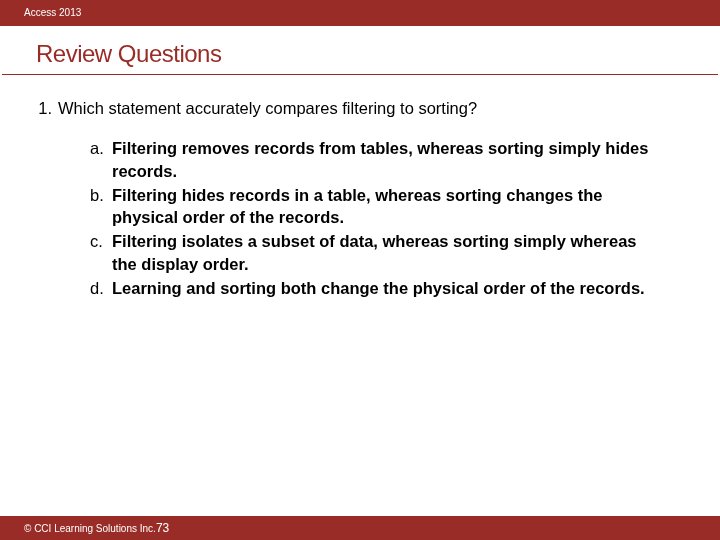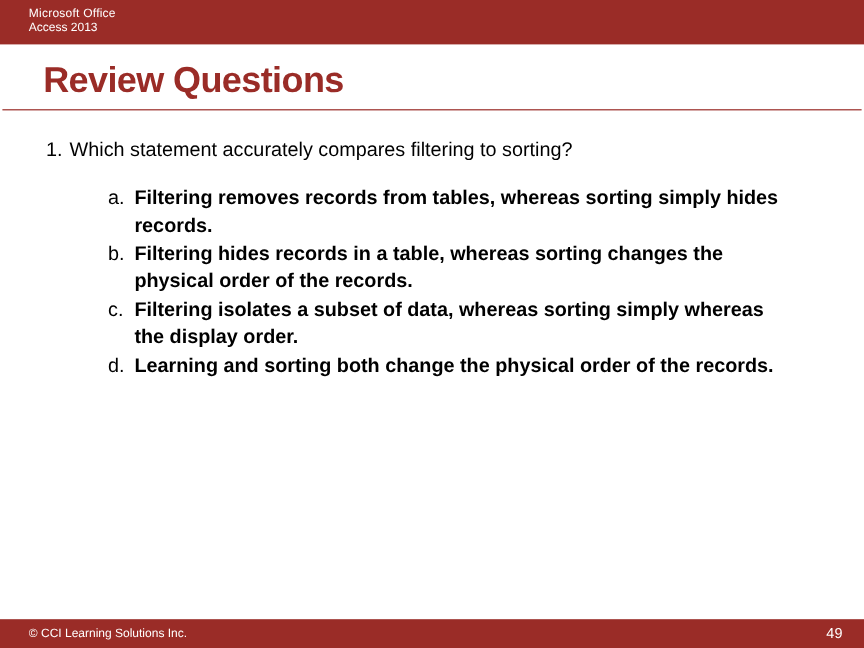--- a/index.html
+++ b/index.html
@@ -2,39 +2,38 @@
 <html><head>
 <meta charset="utf-8">
 <style>
   * { margin: 0; padding: 0; box-sizing: border-box; }
   html, body { width: 720px; height: 540px; font-family: "Segoe UI", Tahoma, sans-serif; background: #fff; overflow: hidden; }
   .slide { width: 720px; height: 540px; position: relative; display: flex; flex-direction: column; }
   .header-bar { background: #9a2c27; color: #fff; padding: 6px 24px 8px 24px; }
   .header-brand { font-size: 10px; font-weight: 400; letter-spacing: 0.2px; }
   .header-product { font-size: 10px; font-weight: 400; margin-top: 1px; }
   .title-area { padding: 14px 34px 6px 34px; border-bottom: 1.5px solid #9a2c27; margin: 0 2px; }
-  .title-area h1 { color: #9a2c27; font-size: 30px; font-weight: 700; letter-spacing: -0.5px; }
+  .title-area h1 { color: #9a2c27; font-size: 24px; font-weight: 400; letter-spacing: -0.5px; }
   .content { flex: 1; padding: 22px 38px 0 30px; color: #000; }
   .question-row { display: flex; font-size: 16.5px; line-height: 1.35; margin-bottom: 18px; }
   .q-num { width: 28px; flex-shrink: 0; text-align: right; padding-right: 6px; }
   .q-stem { flex: 1; }
   .options { padding-left: 60px; font-size: 16.5px; line-height: 1.35; }
   .option-row { display: flex; margin-bottom: 2px; }
   .opt-letter { width: 22px; flex-shrink: 0; }
   .opt-text { flex: 1; padding-right: 20px; font-weight: bold; }
-  .footer-bar { background: #9a2c27; color: #fff; display: flex; justify-content: space-between; align-items: center; padding: 5px 18px 5px 24px; font-size: 10px; }
+  .footer-bar { background: #9a2c27; color: #fff; display: flex; align-items: center; padding: 5px 18px 5px 24px; font-size: 10px; }
   .page-num { font-size: 12px; font-weight: 400; }
 </style>
 </head>
 <body>
 
 <div class="slide">
 
   <div class="header-bar">
-    <div class="header-brand">Microsoft Office</div>
     <div class="header-product">Access 2013</div>
   </div>
 
   <div class="title-area">
     <h1>Review Questions</h1>
   </div>
 
   <div class="content">
     <div class="question-row">
       <div class="q-num">1.</div>
@@ -55,16 +54,16 @@
       </div>
       <div class="option-row">
         <div class="opt-letter">d.</div>
         <div class="opt-text">Learning and sorting both change the physical order of the records.</div>
       </div>
     </div>
   </div>
 
   <div class="footer-bar">
     <div>© CCI Learning Solutions Inc.</div>
-    <div class="page-num">49</div>
+    <div class="page-num">73</div>
   </div>
 
 </div>
 
 </body></html>

